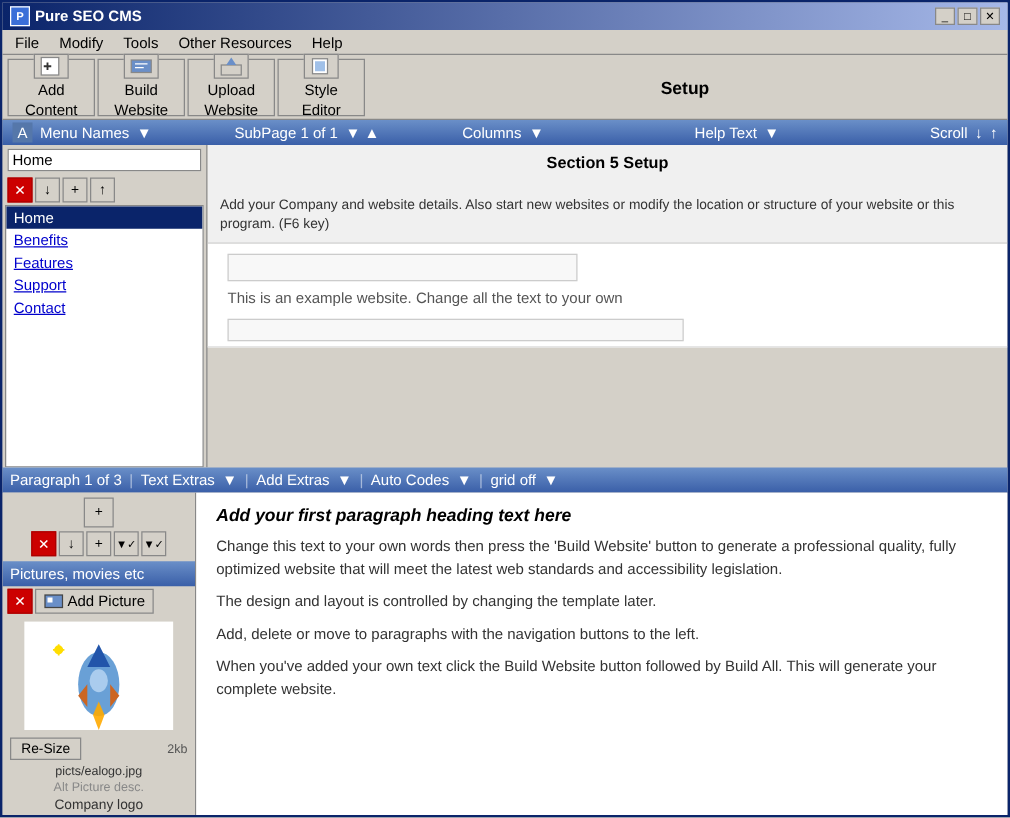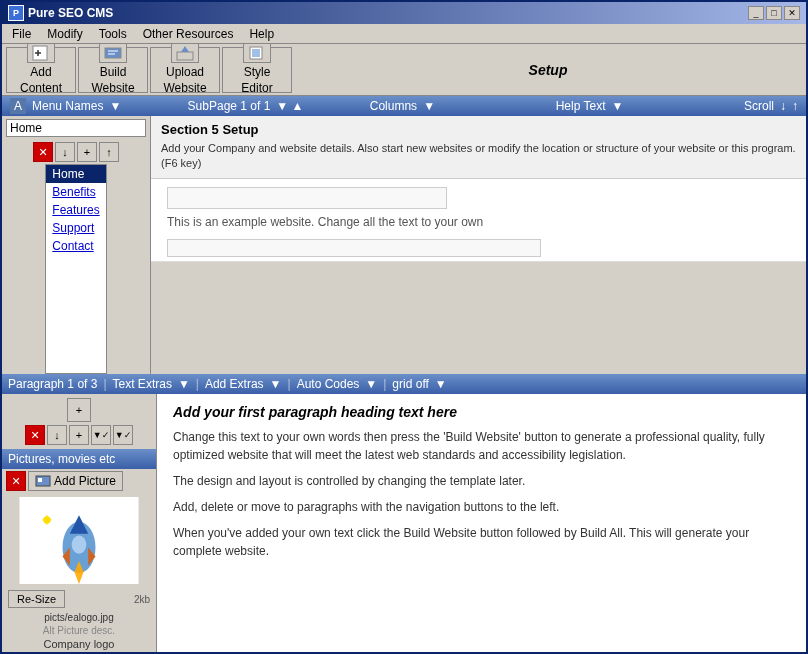--- a/index.html
+++ b/index.html
@@ -13,27 +13,27 @@
     .title-bar-controls { display: flex; gap: 2px; }
     .win-btn { width: 16px; height: 14px; background: #d4d0c8; border: 1px solid #888; display: flex; align-items: center; justify-content: center; cursor: pointer; font-size: 9px; }
 
     
     .menu-bar { background: #d4d0c8; height: 20px; display: flex; align-items: center; padding: 0 2px; border-bottom: 1px solid #888; }
     .menu-item { padding: 2px 8px; cursor: pointer; font-size: 12px; }
 
     
     .toolbar { background: #d4d0c8; height: 52px; display: flex; align-items: center; padding: 2px 4px; gap: 2px; border-bottom: 1px solid #888; }
     .toolbar-btn { display: flex; flex-direction: column; align-items: center; justify-content: center; width: 70px; height: 46px; background: #d4d0c8; border: 1px solid #888; cursor: pointer; font-size: 11px; text-align: center; line-height: 1.3; }
-    .toolbar-setup { display: flex; align-items: center; justify-content: center; flex: 1; font-size: 14px; font-weight: bold; color: #000; font-style: italic; }
+    .toolbar-setup { display: flex; align-items: center; justify-content: center; flex: 1; font-size: 14px; font-weight: bold; color: #000; }
 
     
     .main { display: flex; flex: 1; overflow: hidden; }
 
     
-    .left-panel { width: 149px; background: #d4d0c8; display: flex; flex-direction: column; border-right: 1px solid #888; align-items: center; }
+    .left-panel { width: 164px; background: #d4d0c8; display: flex; flex-direction: column; border-right: 1px solid #888; }
 
     
     .search-row { padding: 3px 4px; }
     .search-input { width: 100%; height: 18px; border: 1px solid #888; padding: 0 3px; background: white; }
 
     
     .nav-buttons { display: flex; align-items: center; gap: 2px; padding: 2px 4px; }
     .nav-btn-red { width: 20px; height: 20px; background: #cc0000; color: white; border: 1px solid #aa0000; display: flex; align-items: center; justify-content: center; font-size: 11px; cursor: pointer; }
     .nav-btn { width: 20px; height: 20px; background: #d4d0c8; border: 1px solid #888; display: flex; align-items: center; justify-content: center; font-size: 11px; cursor: pointer; }
 
@@ -43,21 +43,21 @@
     .menu-list-item.active { background: #0a246a; color: white; text-decoration: none; }
 
     
     .right-panel { flex: 1; display: flex; flex-direction: column; overflow: hidden; }
 
     
     .sub-header { background: linear-gradient(to bottom, #6a8fc8, #3a5fa8); color: white; padding: 2px 8px; display: flex; align-items: center; gap: 6px; min-height: 20px; }
 
     
     .setup-area { background: #f0f0f0; padding: 6px 10px; border-bottom: 1px solid #ccc; }
-    .setup-title { font-size: 13px; font-weight: bold; margin-bottom: 4px; }
+    .setup-title { font-size: 13px; font-weight: bold; margin-bottom: 20px; text-align: center; }
     .setup-desc { font-size: 11px; color: #333; line-height: 1.4; }
     .page-title { font-size: 20px; color: #333; margin-bottom: 8px; }
     .page-subtitle { font-size: 12px; color: #555; margin-bottom: 10px; }
 
     
     .bottom-section { display: flex; overflow: hidden; flex: 1; }
     .bottom-left { width: 155px; background: #d4d0c8; display: flex; flex-direction: column; border-right: 1px solid #888; }
     .bottom-right { flex: 1; background: white; padding: 10px 16px; overflow-y: auto; }
 
     .para-heading { font-size: 14px; font-weight: bold; margin-bottom: 8px; color: #000; font-style: italic; }

